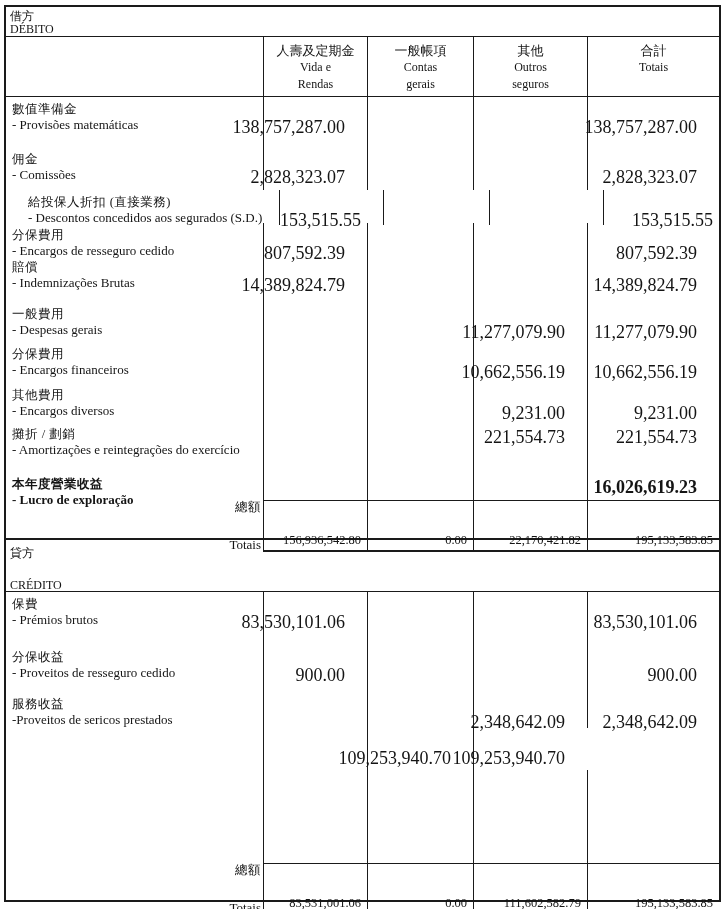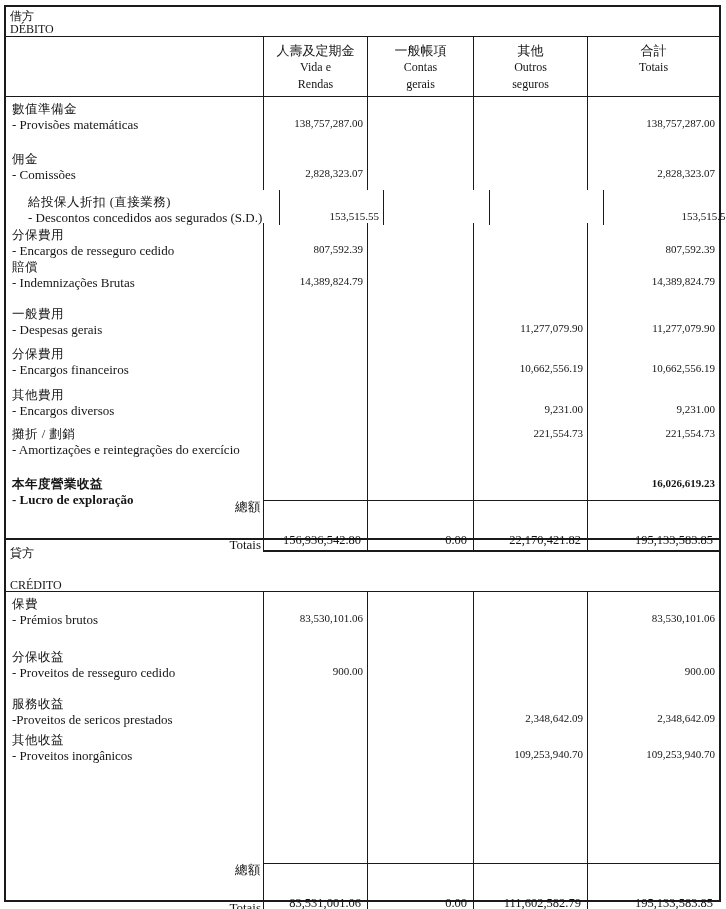--- a/index.html
+++ b/index.html
@@ -30,21 +30,21 @@
   .col-header { height: 60px; border-bottom: 1px solid #1a1a1a; }
   .col-header .cell { text-align: center; padding-top: 5px; }
   .col-header .h-zh { font-size: 13px; line-height: 17px; }
   .col-header .h-pt { font-size: 12px; line-height: 17px; }
 
   
   .row .label-cell { padding: 5px 0 0 6px; }
   .zh { font-size: 12.5px; line-height: 15px; letter-spacing: 0.5px; }
   .pt { font-size: 13px; line-height: 15px; }
   .num-cell { position: relative; }
-  .val { position: absolute; right: 4px; font-size: 11px; white-space: nowrap; }
+  .val { position: absolute; right: 22px; font-size: 18px; white-space: nowrap; }
   .val.v2 { top: 20px; }
   .val.v1 { top: 5px; }
 
   
   .totals { height: 33px; }
   .totals .t-label { display: flex; flex-direction: column; justify-content: flex-end;
                      align-items: flex-end; padding-right: 2px; gap: 22px; }
   .totals .t-label .zh { line-height: 15px; }
   .totals .t-label .pt { line-height: 15px; }
   .totals .t-num { border-top: 1px solid #1a1a1a; border-bottom: 2px solid #1a1a1a;
@@ -294,24 +294,20 @@
         <div class="cell num-cell"></div>
         <div class="cell num-cell"></div>
         <div class="cell num-cell">
           <div class="val v2">2,348,642.09</div>
         </div>
         <div class="cell num-cell">
           <div class="val v2">2,348,642.09</div>
         </div>
       </div>
       <div class="row grid" style="height: 42px;">
-        <div class="cell label-cell">
-          <div class="zh">其他收益</div>
-          <div class="pt">- Proveitos inorgânicos</div>
-        </div>
         <div class="cell num-cell"></div>
         <div class="cell num-cell"></div>
         <div class="cell num-cell">
           <div class="val v2">109,253,940.70</div>
         </div>
         <div class="cell num-cell">
           <div class="val v2">109,253,940.70</div>
         </div>
       </div>
     </div>

